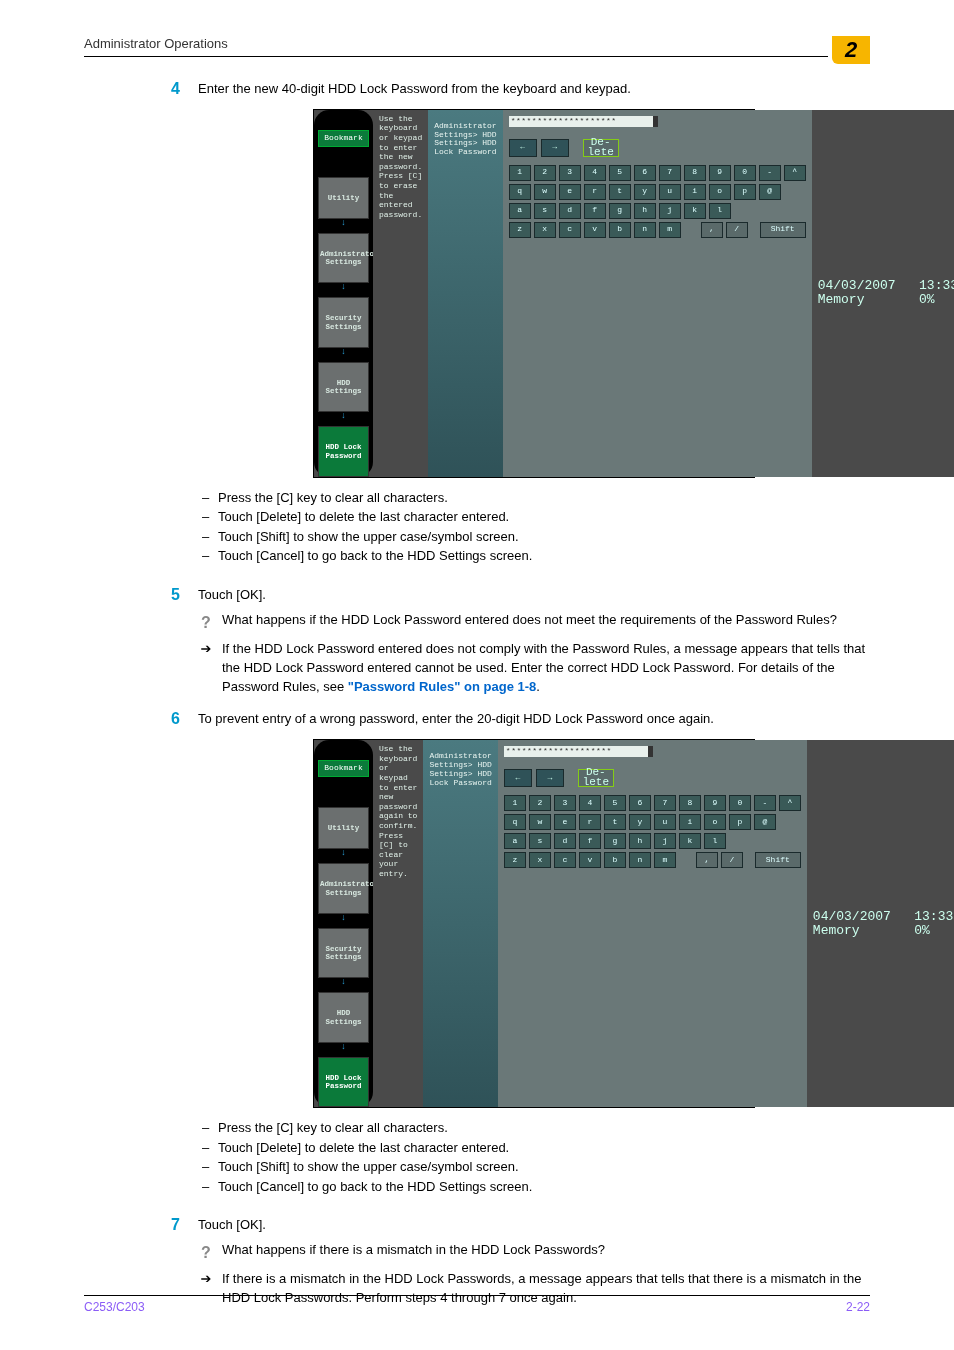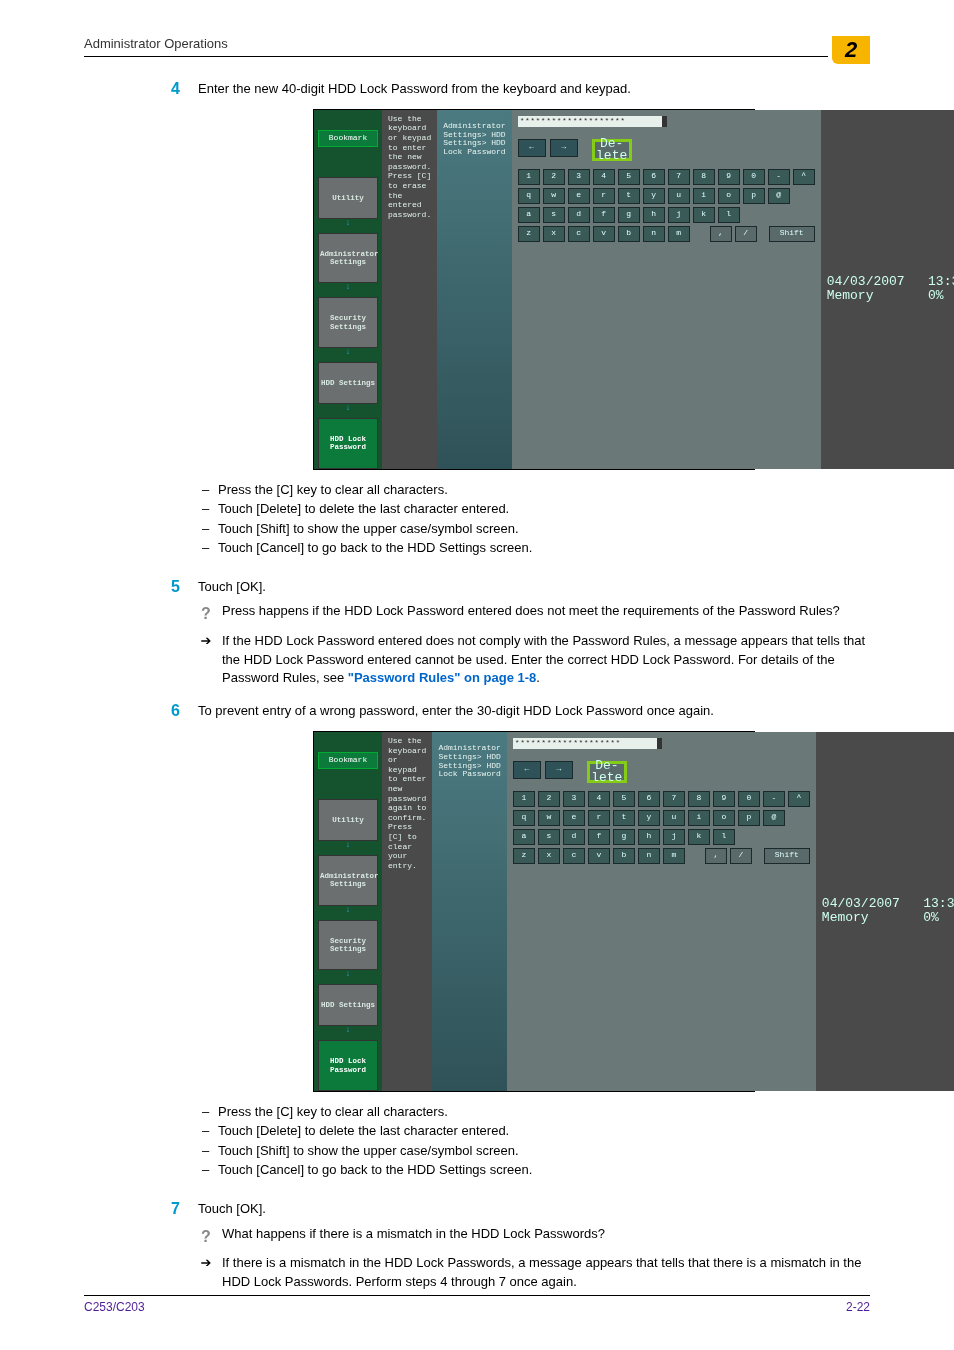--- a/index.html
+++ b/index.html
@@ -55,21 +55,21 @@
   }
   
   .ftr {
     position: absolute;
     bottom: 36px;
     left: 84px;
     right: 84px;
     display: flex;
     justify-content: space-between;
     font-size: 12px;
-    color: #4c1d95;
+    color: #8b5cf6;
   }
   .ftr-line {
     position: absolute;
     bottom: 54px;
     left: 84px;
     right: 84px;
     height: 1px;
     background: #000;
   }
   
@@ -151,23 +151,24 @@
     font-family: "Courier New", monospace;
     color: #d0e8e0;
     font-size: 8px;
     line-height: 1.1;
     position: relative;
   }
   .panel-inner {
     display: flex;
   }
   .side {
-    width: 68px;
-    background: #14532d;
+    width: 59px;
+    background: #000000;
     padding-top: 20px;
+    border-radius: 15px;
   }
   .side .bm {
     background: #0b7a3a;
     border: 1px solid #0a3;
     color: #fff;
     text-align: center;
     padding: 3px 0;
     margin: 0 4px 6px 4px;
     font-size: 8px;
   }
@@ -235,25 +236,25 @@
     border: 1px solid #1a2a2c;
     color: #cfe;
     width: 26px;
     height: 16px;
     display: flex;
     align-items: center;
     justify-content: center;
   }
   .delbtn {
     background: #5a6a6a;
-    border: 3px solid #84cc16;
+    border: 1px solid #84cc16;
     color: #cfe;
     width: 34px;
     height: 16px;
-    font-size: 13px;
+    font-size: 11px;
     display: flex;
     align-items: center;
     justify-content: center;
     text-align: center;
     line-height: 0.9;
   }
   .kbd { margin-top: 4px; }
   .kbd-row {
     display: flex;
     gap: 3px;
@@ -433,35 +434,35 @@
         </ul>
       </div>
     </div>
 
     <div class="step">
       <div class="step-num">5</div>
       <div class="step-body">
         <span>Touch [OK].</span>
         <div class="qa">
           <div class="qm">?</div>
-          <div class="txt">Press happens if the HDD Lock Password entered does not meet the requirements of the Password Rules?</div>
+          <div class="txt">What happens if the HDD Lock Password entered does not meet the requirements of the Password Rules?</div>
         </div>
         <div class="qa">
           <div class="arrow">➔</div>
           <div class="txt">
             <span>If the HDD Lock Password entered does not comply with the Password Rules, a message appears that tells that the HDD Lock Password entered cannot be used. Enter the correct HDD Lock Password. For details of the Password Rules, see </span><a class="link">"Password Rules" on page 1-8</a><span>.</span>
           </div>
         </div>
       </div>
     </div>
 
     <div class="step" style="margin-top:14px">
       <div class="step-num">6</div>
       <div class="step-body">
-        <span>To prevent entry of a wrong password, enter the 30-digit HDD Lock Password once again.</span>
+        <span>To prevent entry of a wrong password, enter the 20-digit HDD Lock Password once again.</span>
 
         
         <div class="panel-wrap">
           <div class="panel">
             <div class="panel-inner">
               <div class="side">
                 <div class="bm">Bookmark</div>
                 <div style="height:18px"></div>
                 <div class="crumb">Utility</div>
                 <div class="sp">↓</div>

